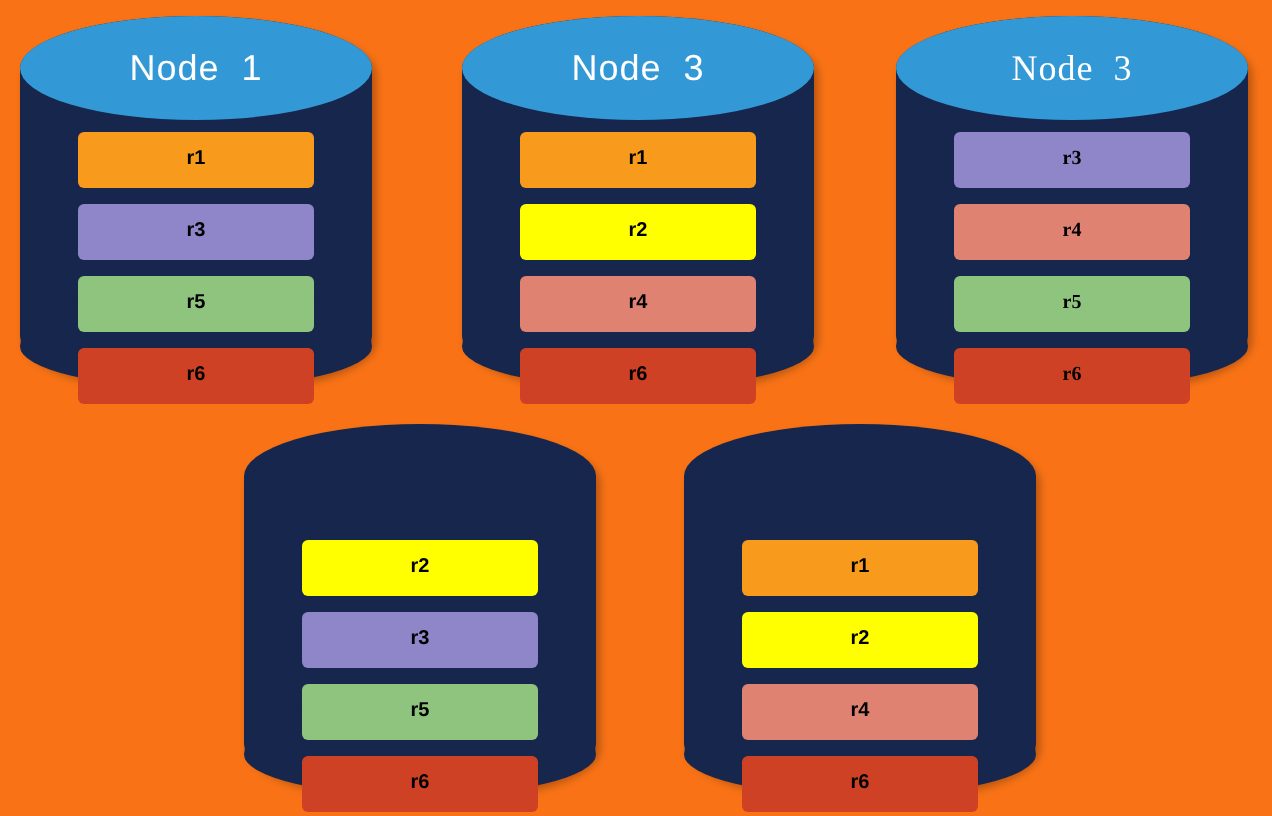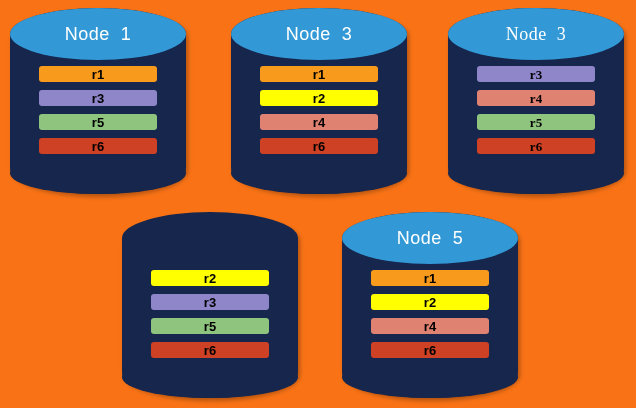--- a/index.html
+++ b/index.html
@@ -79,27 +79,27 @@
     position: absolute;
     left: 29px;
     top: 58px;
     width: 118px;
     display: flex;
     flex-direction: column;
     gap: 8px;
   }
 
   .replica {
-    height: 16px;
+    height: 28px;
     border-radius: 3px;
     display: flex;
     align-items: center;
     justify-content: center;
     color: #000000;
-    font-size: 13px;
+    font-size: 10px;
     font-weight: bold;
     line-height: 1;
     text-align: center;
   }
 
   
   #node-1 { left: 10px;  top: 8px; }
   #node-2 { left: 231px; top: 8px; }
   #node-3 { left: 448px; top: 8px; font-family: Liberation Serif, serif; }
   
@@ -165,23 +165,20 @@
       <div class="replica" style="background: rgb(143, 133, 201);">r3</div>
       <div class="replica" style="background: rgb(143, 196, 127);">r5</div>
       <div class="replica" style="background: rgb(207, 65, 36);">r6</div>
     </div>
   </div>
 
   <div class="node" id="node-5">
     <div class="node-body" style="background: rgb(22, 38, 76);">
       <div class="node-bottom-shade" style="background: rgb(22, 38, 76);"></div>
     </div>
-    <div class="node-top" style="background: rgb(51, 153, 214);">
-      <span class="node-label" style="color: rgb(255, 255, 255);">Node  5</span>
-    </div>
     <div class="replicas">
       <div class="replica" style="background: rgb(248, 155, 28);">r1</div>
       <div class="replica" style="background: rgb(255, 255, 0);">r2</div>
       <div class="replica" style="background: rgb(224, 130, 114);">r4</div>
       <div class="replica" style="background: rgb(207, 65, 36);">r6</div>
     </div>
   </div>
 
 </div>
 

